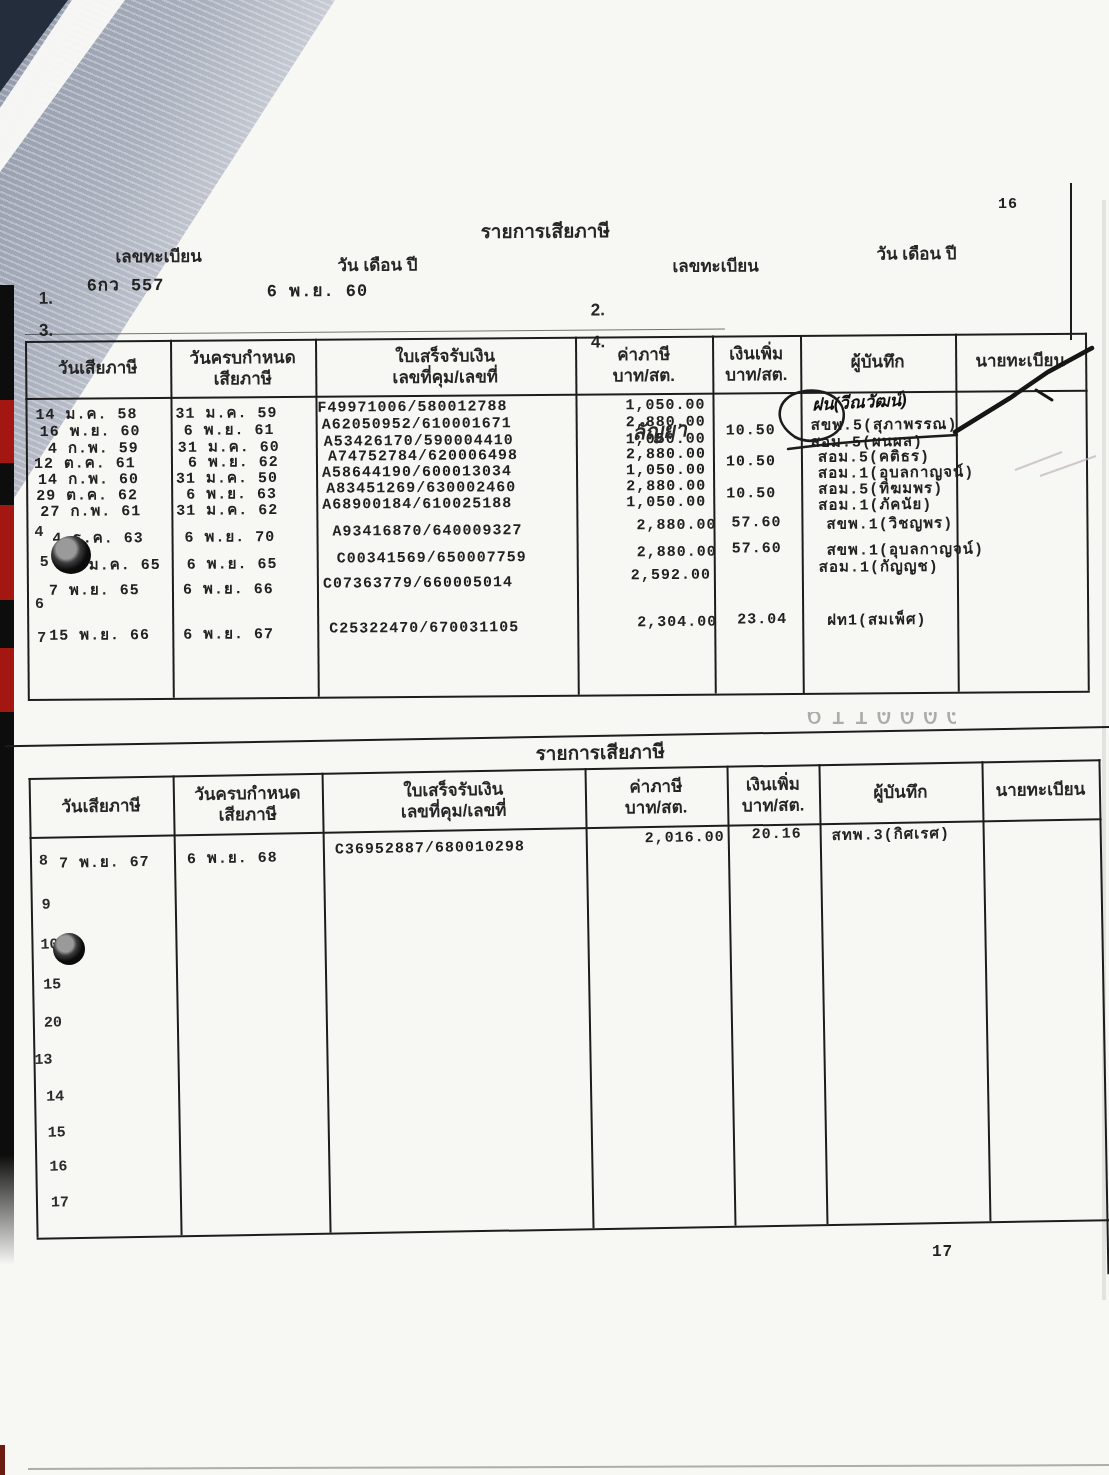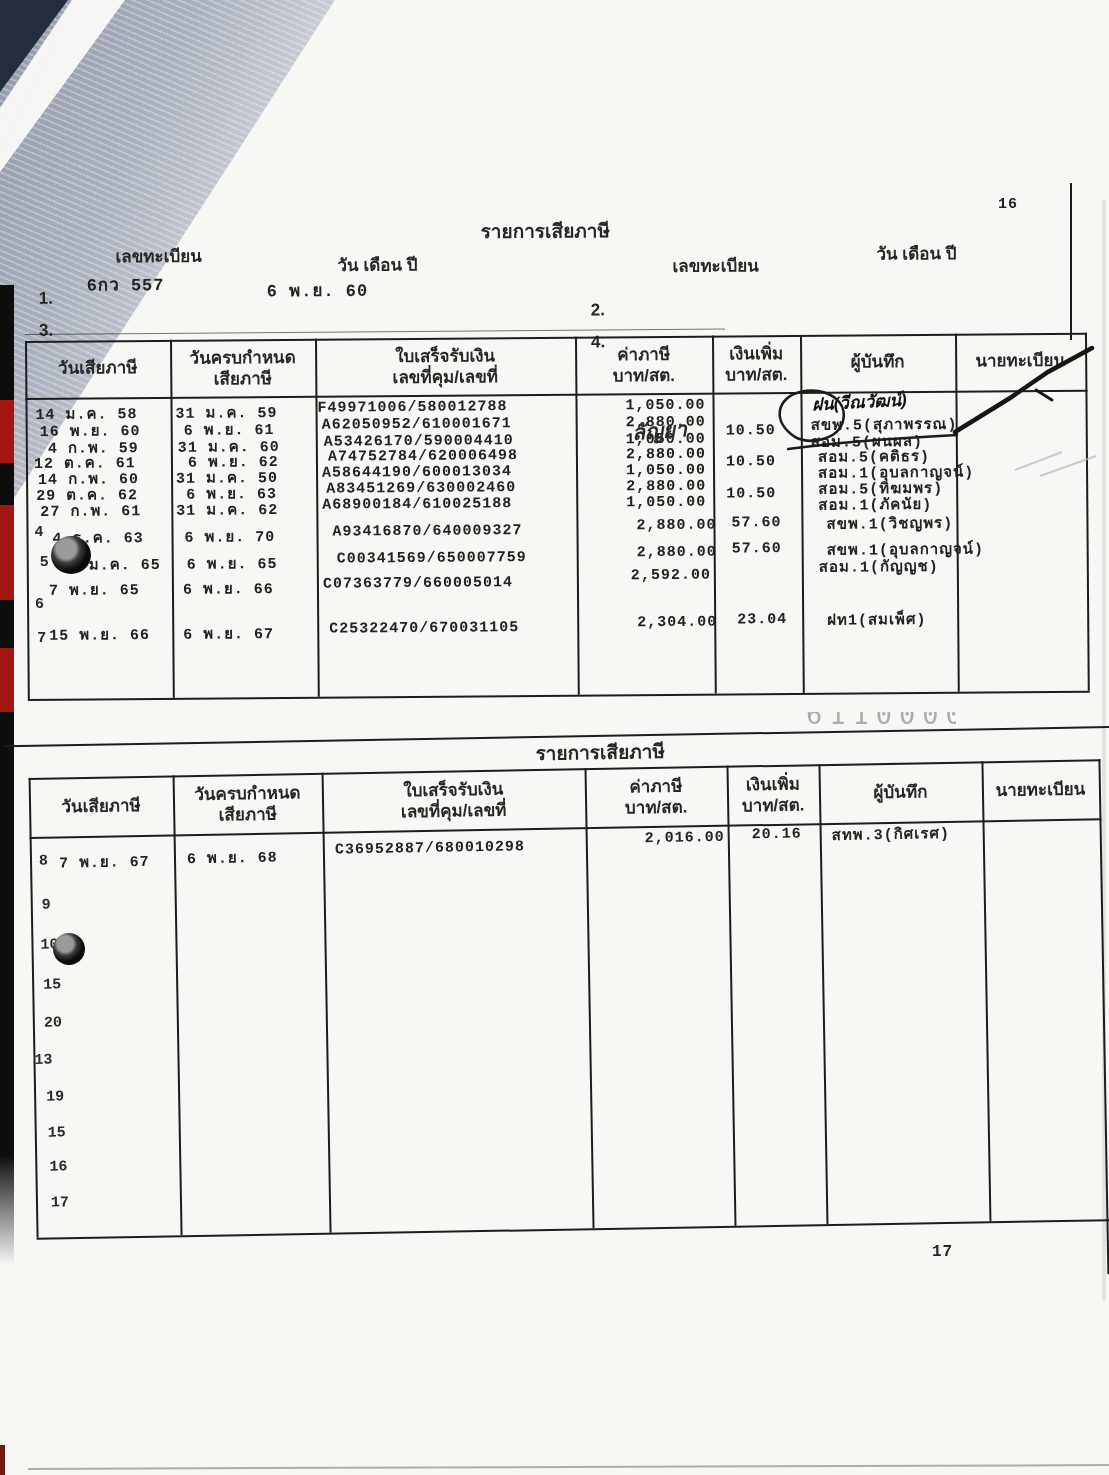--- a/index.html
+++ b/index.html
@@ -224,21 +224,21 @@
   <span class="tt" style="top:102px;left:308px">C36952887/680010298</span>
   <span class="tt amt" style="top:96px;left:560px;width:138px">2,016.00</span>
   <span class="tt amt" style="top:94px;left:700px;width:75px">20.16</span>
   <span class="tt" style="top:92px;left:805px">สทพ.3(กิศเรศ)</span>
 
   <span class="marg" style="top:152px;left:14px">9</span>
   <span class="marg" style="top:192px;left:12px">10</span>
   <span class="marg" style="top:232px;left:14px">15</span>
   <span class="marg" style="top:270px;left:14px">20</span>
   <span class="marg" style="top:307px;left:4px">13</span>
-  <span class="marg" style="top:344px;left:15px">19</span>
+  <span class="marg" style="top:344px;left:15px">14</span>
   <span class="marg" style="top:380px;left:16px">15</span>
   <span class="marg" style="top:414px;left:17px">16</span>
   <span class="marg" style="top:450px;left:18px">17</span>
 </div>
 
 <div class="hand" style="left:812px;top:388px;font-size:17px;transform:rotate(-3deg);">ฝน(วีณวัฒน์)</div>
 <div class="hand" style="left:632px;top:414px;font-size:21px;transform:rotate(-4deg);color:#2a2a2a;">ลัญยา</div>
 
 <svg class="abs" width="1109" height="1475" viewBox="0 0 1109 1475" style="left:0;top:0;pointer-events:none;">
   <path d="M 955,432 L 1010,398 L 1048,372 L 1092,348" stroke="#161616" stroke-width="4.5" fill="none" stroke-linecap="round"></path>

